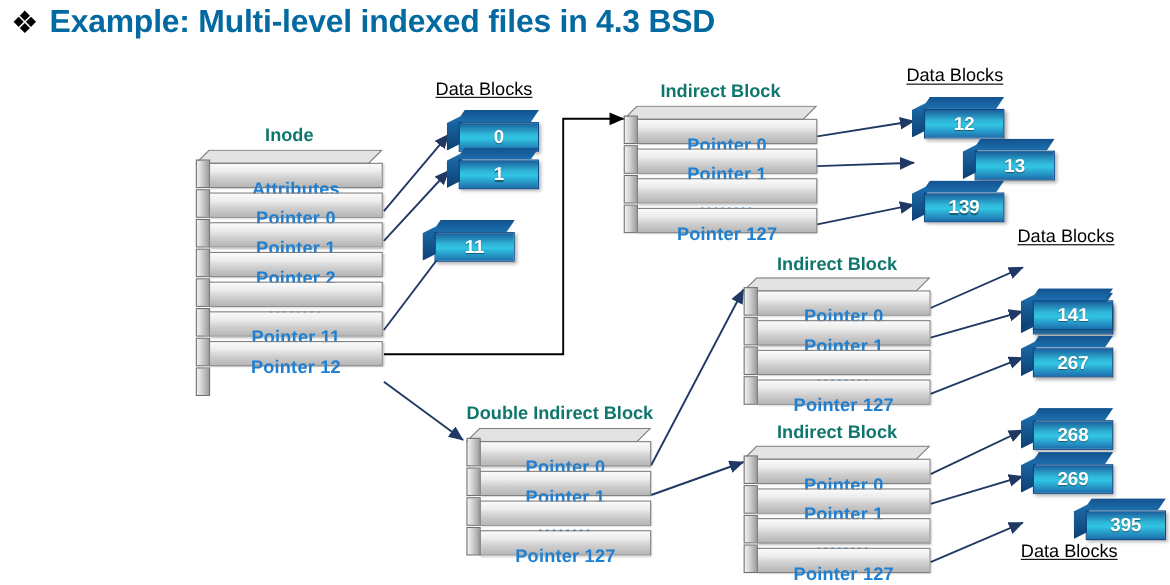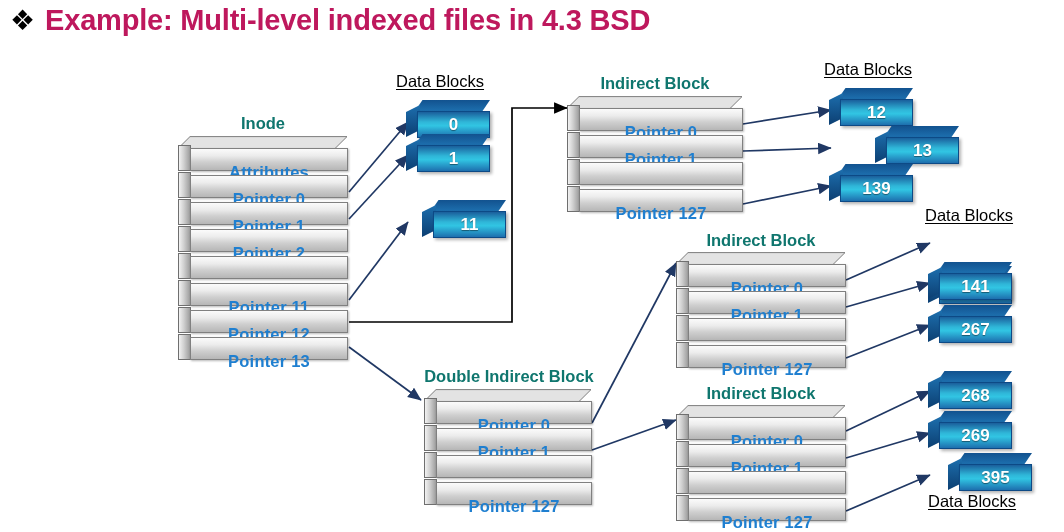--- a/index.html
+++ b/index.html
@@ -5,21 +5,21 @@
   html,body{margin:0;padding:0;}
   body{
     width:1064px;height:532px;background:#ffffff;position:relative;overflow:hidden;
     font-family:"Liberation Sans", sans-serif;
   }
   #stage{position:absolute;left:0;top:0;width:1064px;height:532px;}
 
   
   .title-row{position:absolute;left:10px;top:4px;display:flex;align-items:center;gap:10px;}
   .title-bullet{font-size:28px;color:#000;line-height:1;font-family:"DejaVu Sans",sans-serif;}
-  .title-text{font-size:29px;font-weight:bold;color:#be185d;white-space:nowrap;letter-spacing:-0.2px;}
+  .title-text{font-size:29px;font-weight:bold;color:#0369a1;white-space:nowrap;letter-spacing:-0.2px;}
 
   
   .blk-title{position:absolute;font-size:16.5px;font-weight:bold;color:#0f766e;white-space:nowrap;text-align:center;}
   .db-label{position:absolute;font-size:16.5px;color:#000;white-space:nowrap;text-decoration:underline;text-underline-offset:2px;}
 
   
   .stack{position:absolute;}
   .stack .cap{position:absolute;left:0;top:0;width:100%;height:13px;}
   .rows{position:absolute;left:0;top:9px;width:100%;}
   .prow{position:relative;height:26px;margin-bottom:1px;}
@@ -155,44 +155,41 @@
           </div>
         </div>
         <div class="prow">
           <div class="side"></div>
           <div class="face">
             <span>Pointer 12</span>
           </div>
         </div>
         <div class="prow">
           <div class="side"></div>
-          <div class="face">
-            <span>Pointer 13</span>
-          </div>
         </div>
       </div>
   </div>
 
   <div class="db-label" style="left:396px;top:72px;">Data Blocks</div>
   <div id="db-direct">
       <div class="dblock" style="left: 406px; top: 100px;">
         <div class="top"></div>
         <div class="lft"></div>
         <div class="front">
           <span>0</span>
         </div>
       </div>
       <div class="dblock" style="left: 406px; top: 134px;">
         <div class="top"></div>
         <div class="lft"></div>
         <div class="front">
           <span>1</span>
         </div>
       </div>
-      <div class="dblock" style="left: 422px; top: 200px;">
+      <div class="dblock" style="left: 384px; top: 200px;">
         <div class="top"></div>
         <div class="lft"></div>
         <div class="front">
           <span>11</span>
         </div>
       </div>
     </div>
 
   <div class="blk-title" style="left:567px;top:74px;width:176px;">Indirect Block</div>
   <div class="stack" id="ind-top-stack" style="left:567px;top:96px;width:176px;">
@@ -384,21 +381,21 @@
           <span>268</span>
         </div>
       </div>
       <div class="dblock" style="left: 928px; top: 411px;">
         <div class="top"></div>
         <div class="lft"></div>
         <div class="front">
           <span>269</span>
         </div>
       </div>
-      <div class="dblock" style="left: 948px; top: 453px;">
+      <div class="dblock" style="left: 976px; top: 453px;">
         <div class="top"></div>
         <div class="lft"></div>
         <div class="front">
           <span>395</span>
         </div>
       </div>
     </div>
   <div class="db-label" style="left:928px;top:492px;">Data Blocks</div>
 
 </div>

